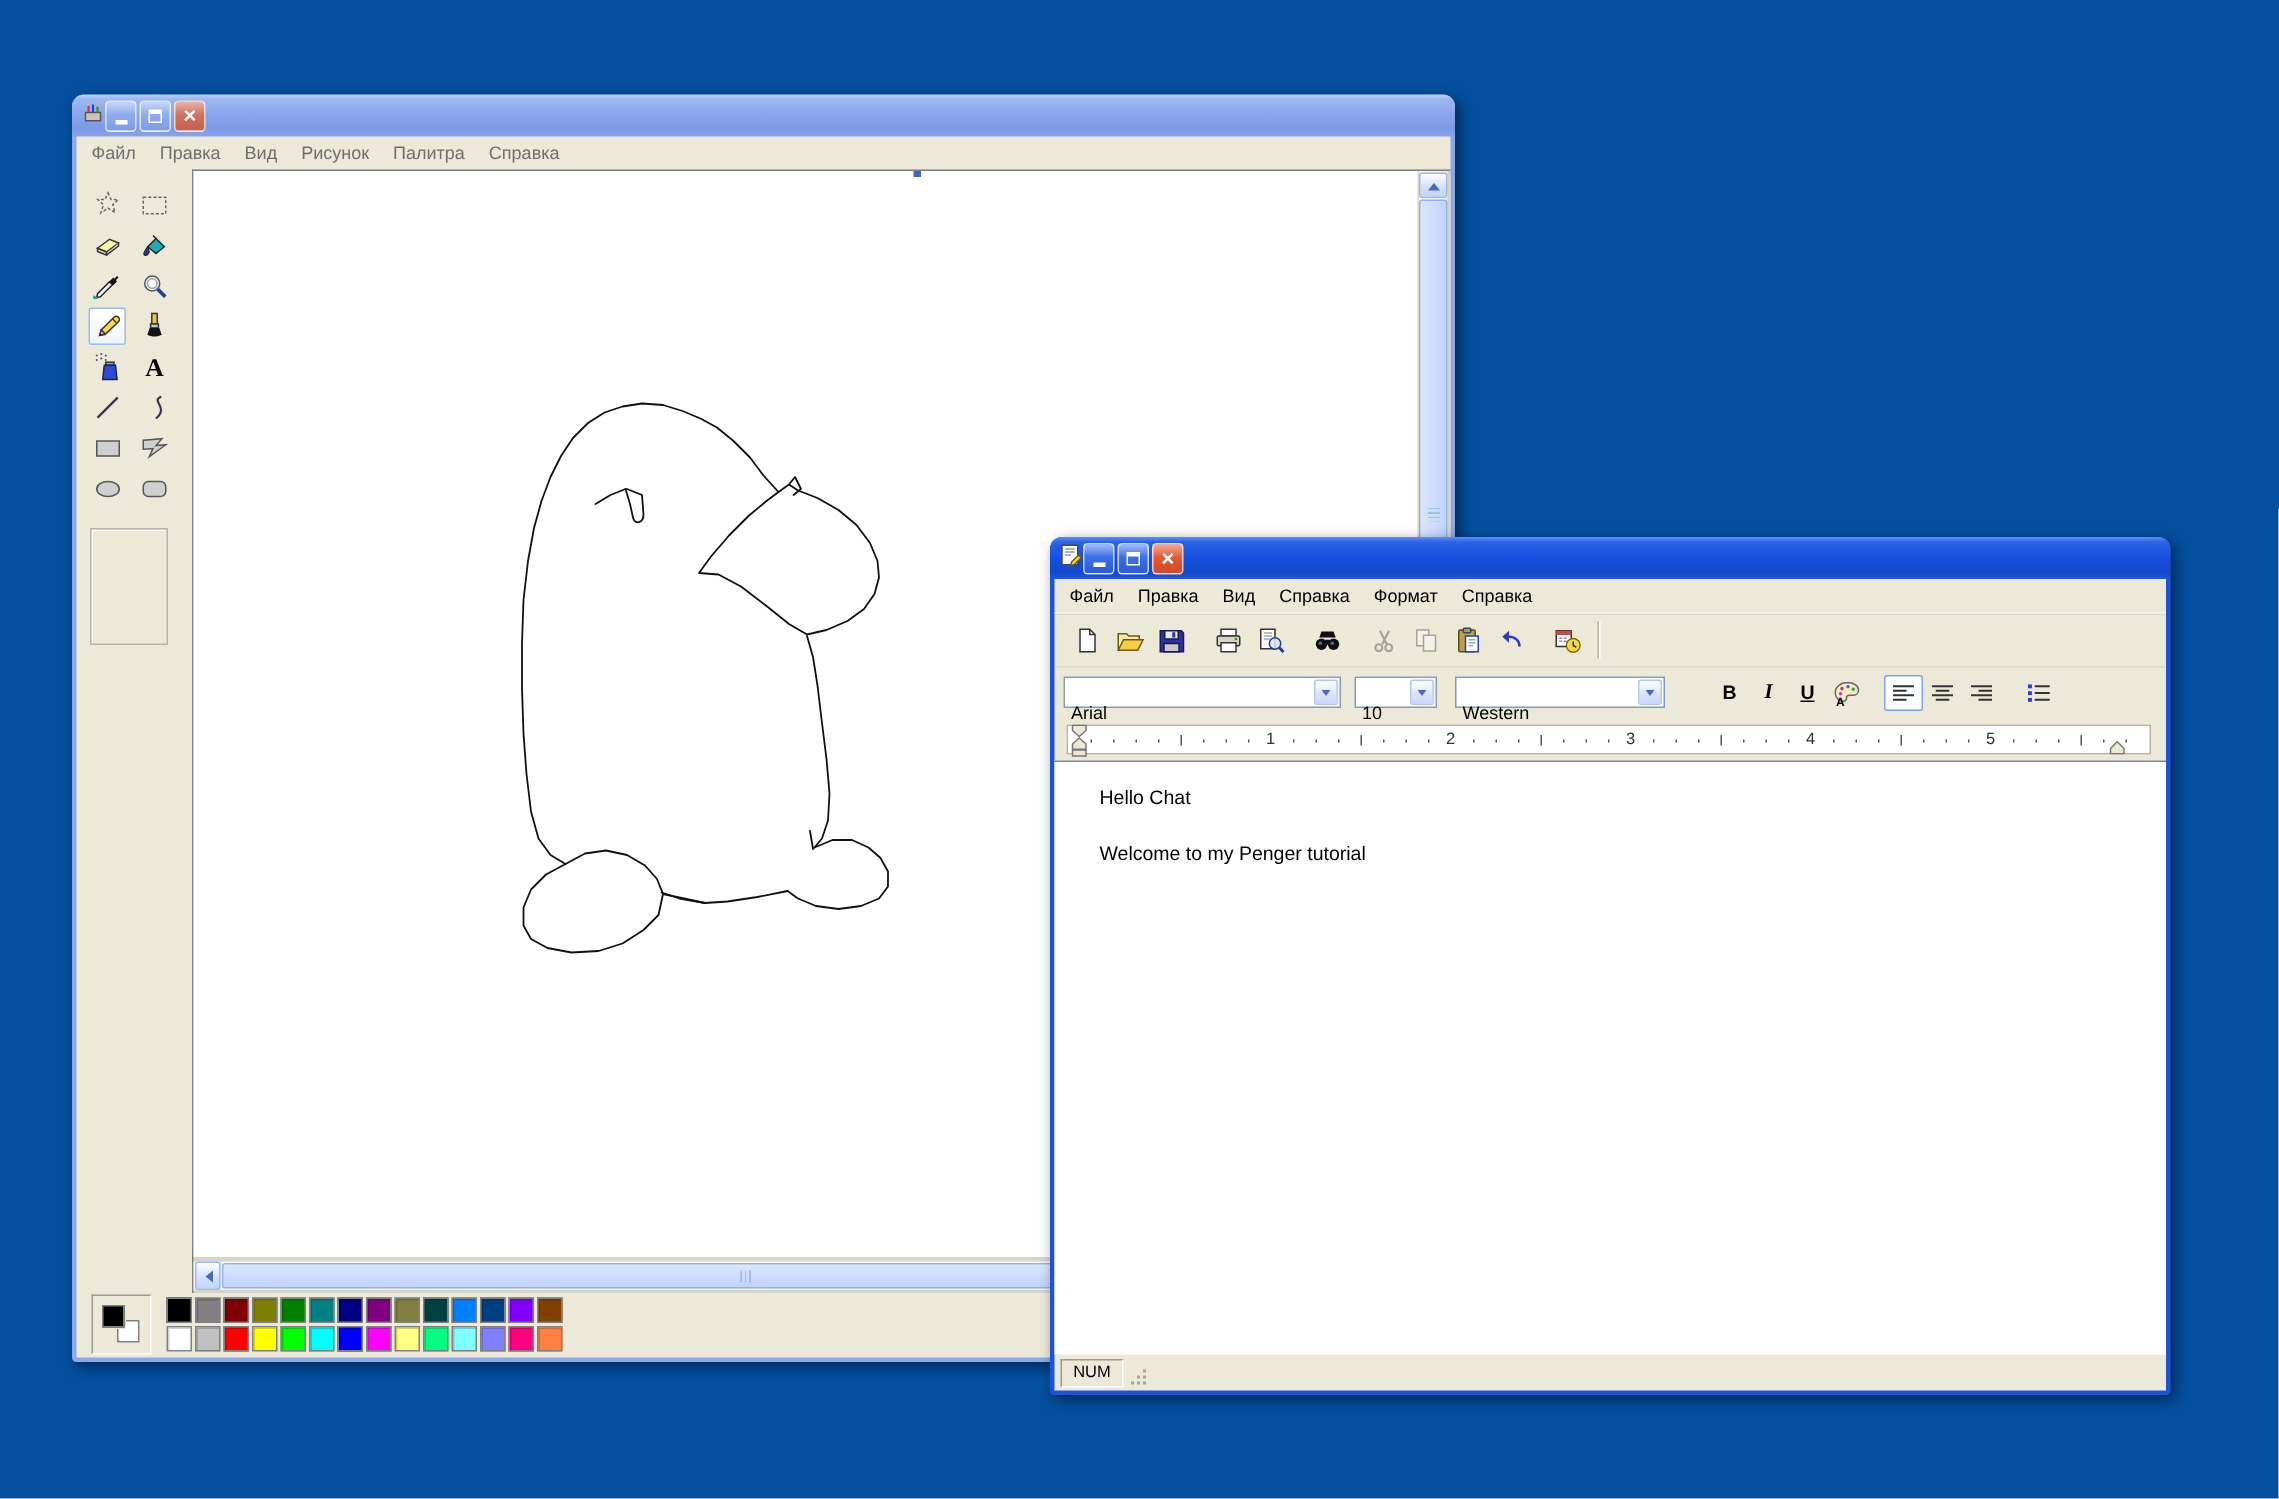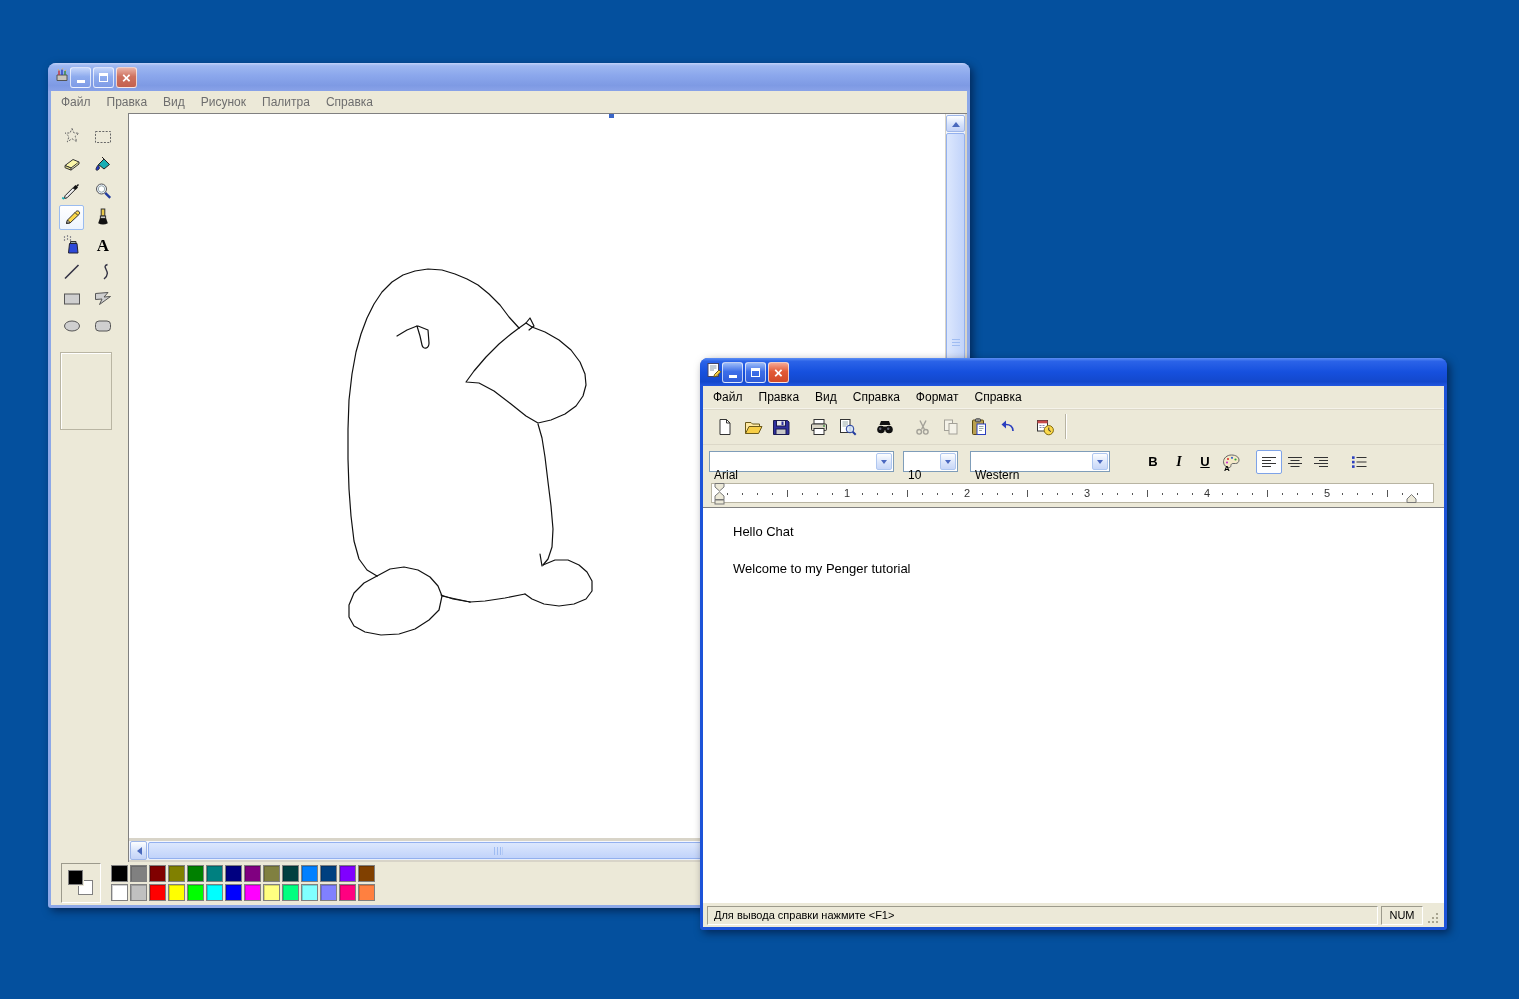--- a/index.html
+++ b/index.html
@@ -614,21 +614,18 @@
             <div class="tick" style="left: 705px;"></div>
           </div>
       </div>
 
       <div class="wp-doc">
         <div class="doc-line first">Hello Chat</div>
         <div class="doc-line second">Welcome to my Penger tutorial</div>
       </div>
 
       <div class="wp-status">
-        <div class="wp-panel main">
-          <span>Для вывода справки нажмите &lt;F1&gt;</span>
-        </div>
         <div class="wp-panel num">NUM</div>
         <div class="resize-grip"></div>
       </div>
     </div>
   </div>
 </div>
 
 </body></html>

